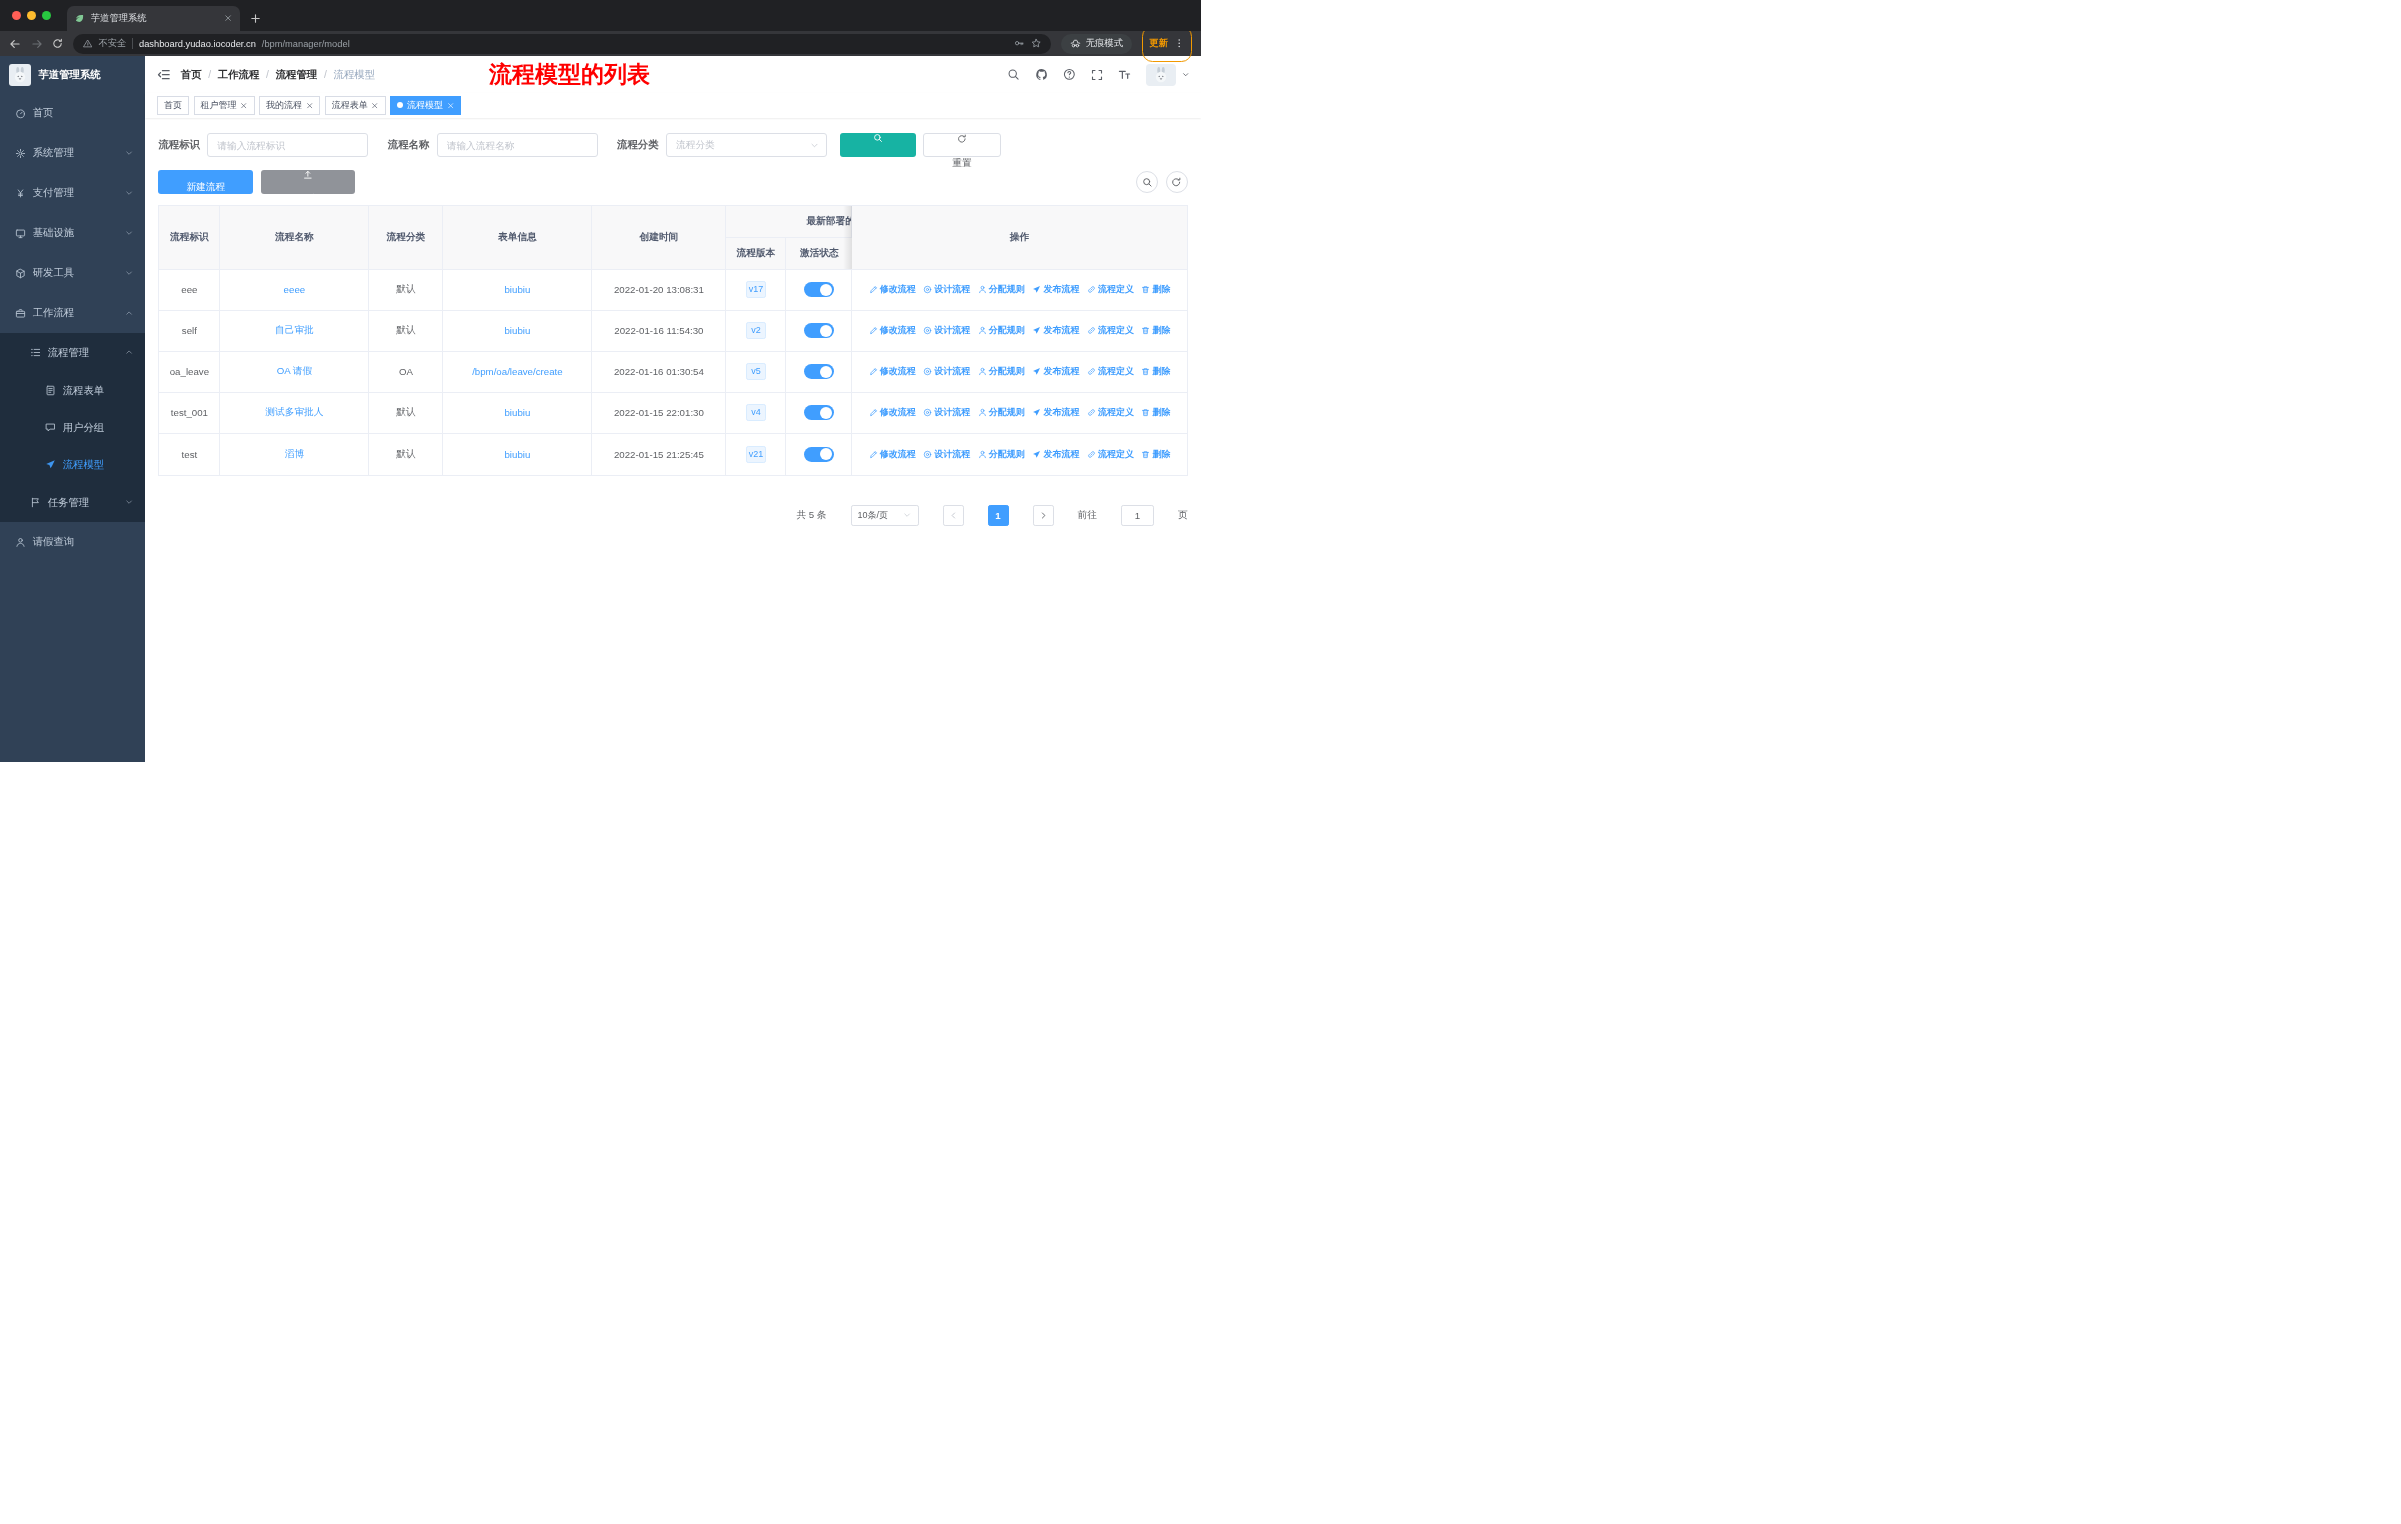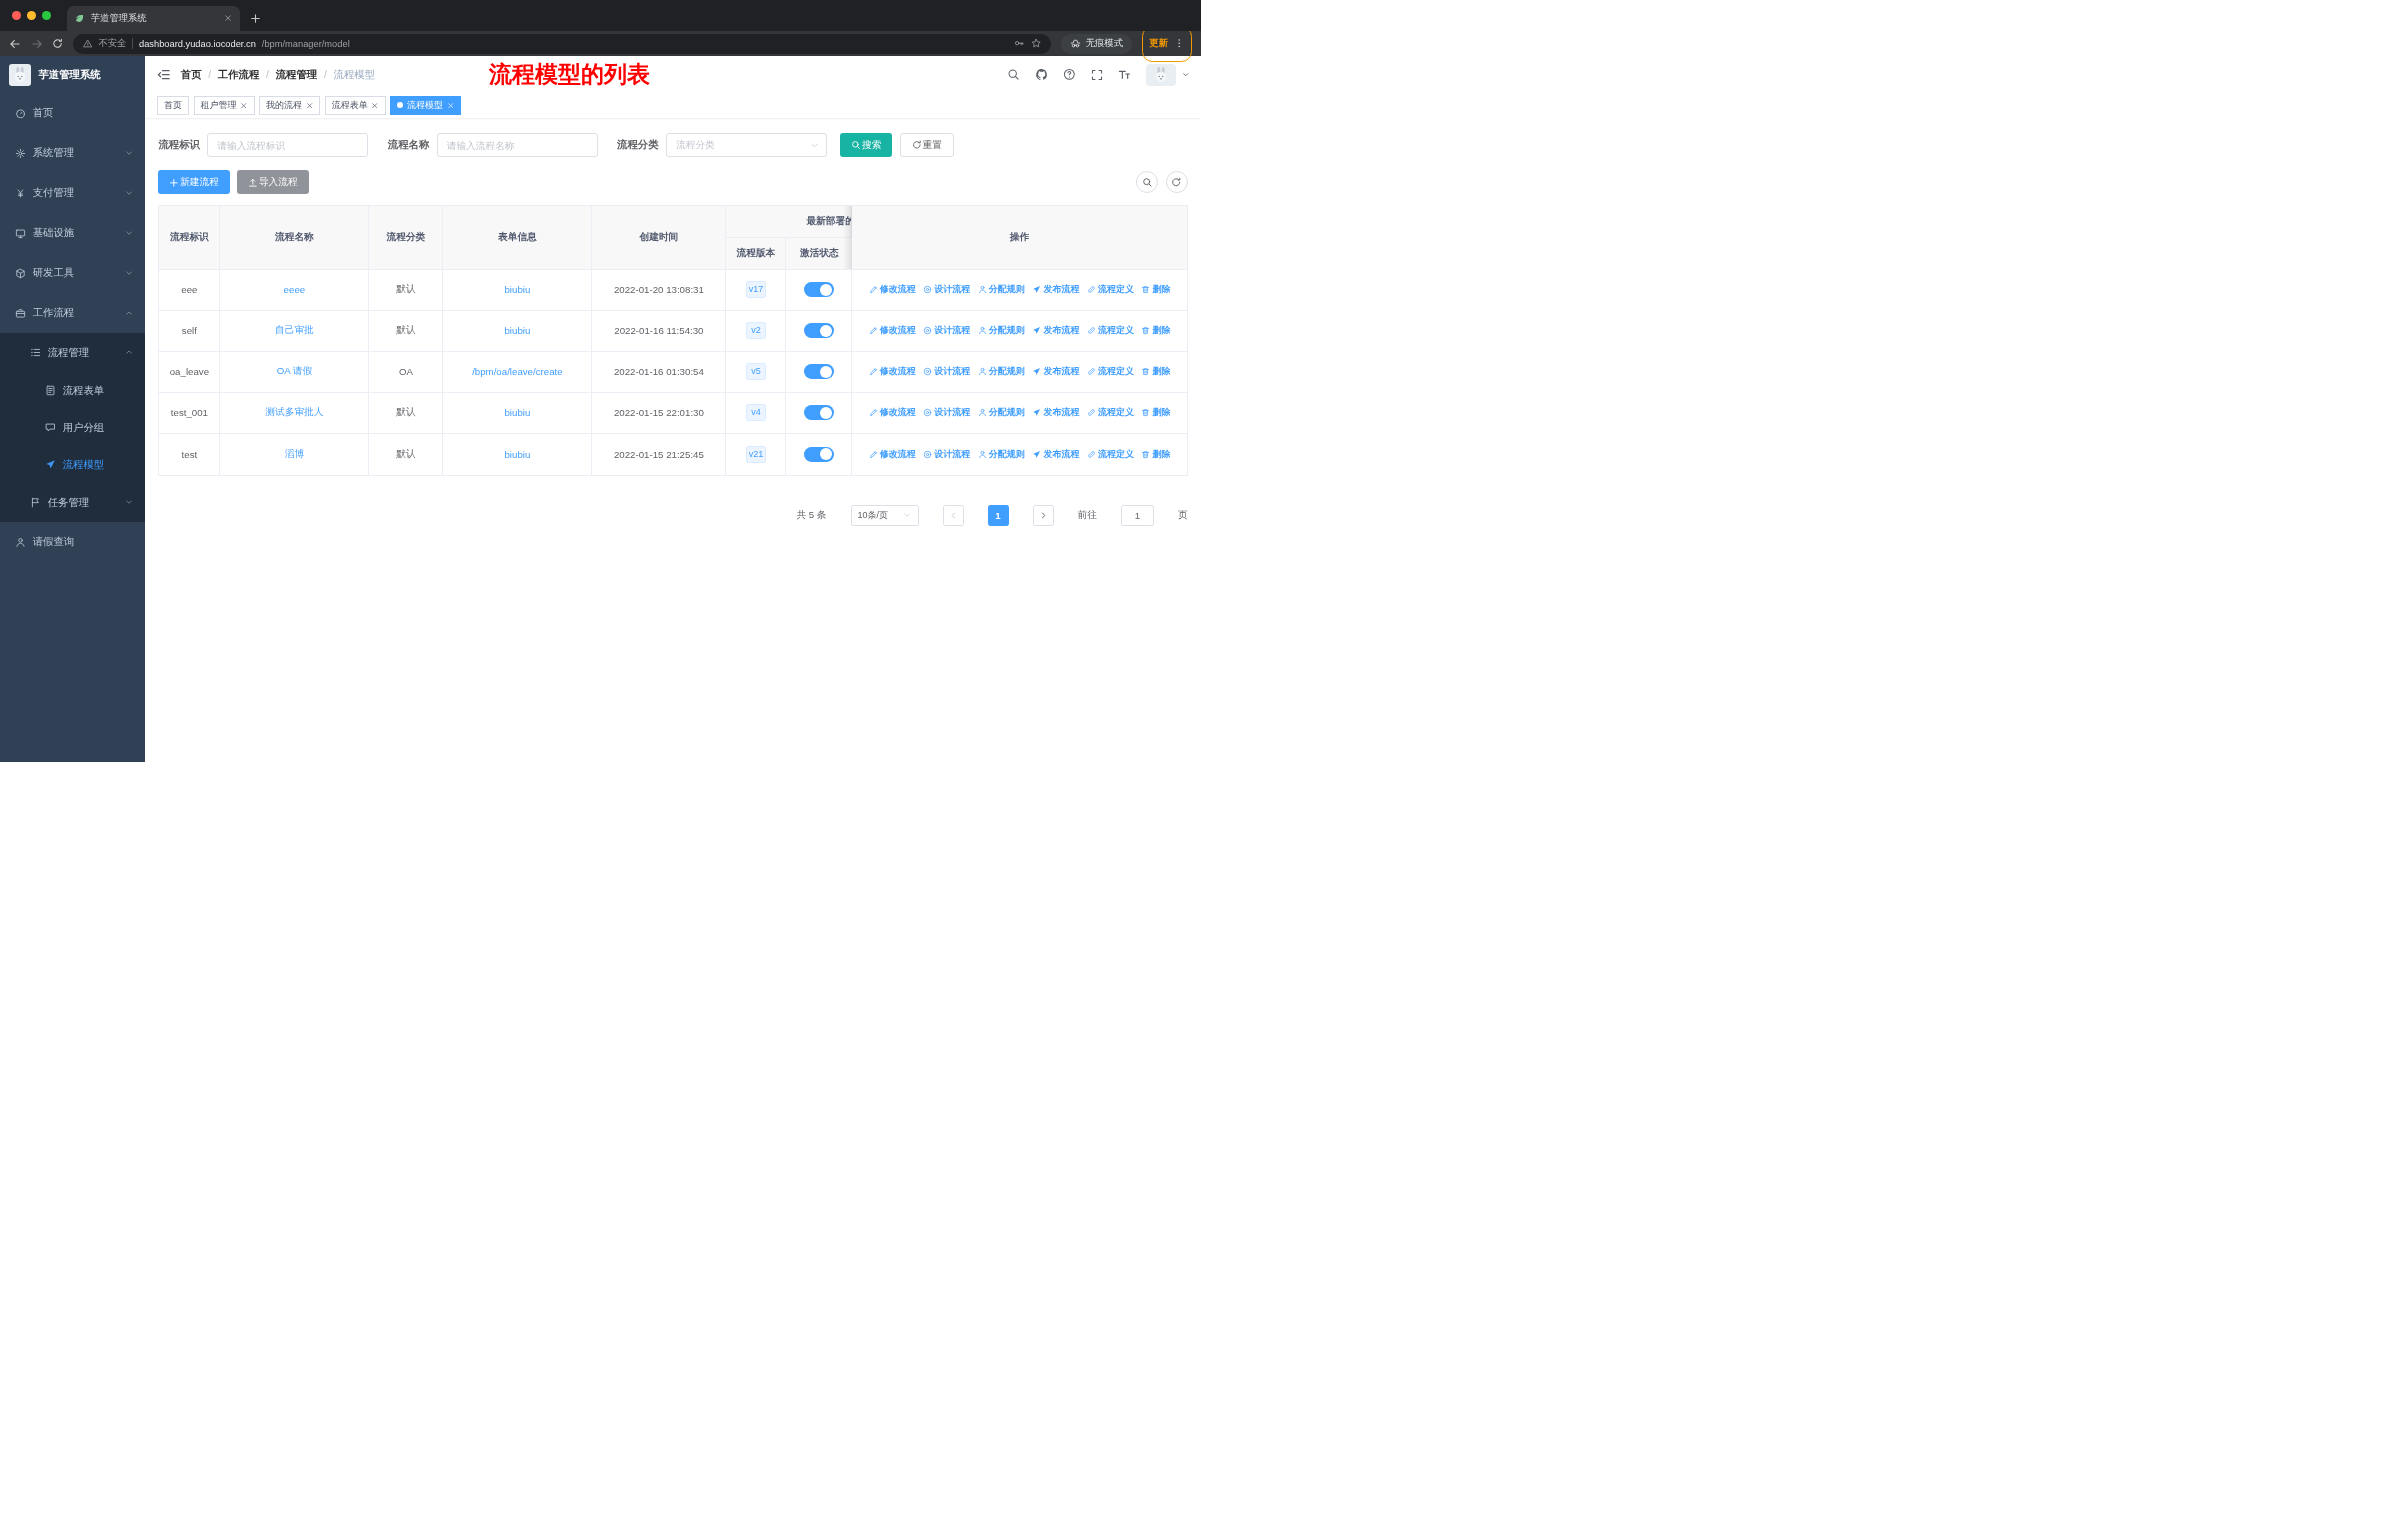--- a/index.html
+++ b/index.html
@@ -68,21 +68,21 @@
 .tag-dot{width:6px;height:6px;border-radius:50%;background:#fff;}
 .tag-close{display:flex;opacity:.85;}
 
 
 .content{padding:15px 13.4px;flex:1;overflow:hidden;}
 .filters{display:flex;align-items:center;gap:7.4px;}
 .flabel{font-size:10.4px;font-weight:700;color:#606266;}
 .finput{width:161px;height:24px;border:0.7px solid #dcdfe6;border-radius:3px;padding:0 9px;font-size:9.7px;color:#606266;outline:none;background:#fff;font-family:inherit;}
 .finput::placeholder{color:#c0c4cc;}
 .fselect{width:161px;height:24px;border:0.7px solid #dcdfe6;border-radius:3px;display:flex;align-items:center;justify-content:space-between;padding:0 7.4px 0 9px;font-size:9.7px;color:#c0c4cc;background:#fff;cursor:pointer;}
-.btn{height:24px;border-radius:3px;border:none;display:inline-flex;align-items:center;gap:1px;font-size:9.7px;padding:0 11px;cursor:pointer;font-family:inherit;}
+.btn{height:24px;border-radius:3px;border:none;display:inline-flex;align-items:center;gap:13px;font-size:9.7px;padding:0 28px;cursor:pointer;font-family:inherit;flex-direction:column;}
 .btn-search{background:var(--teal);color:#fff;margin-left:6px;}
 .btn-reset{background:#fff;color:#606266;border:0.7px solid #dcdfe6;}
 .toolbar-row{margin-top:13.4px;display:flex;align-items:center;gap:7.4px;}
 .btn-create{background:var(--primary);color:#fff;justify-content:flex-end;}
 .btn-import{background:#909399;color:#fff;}
 .tr-spacer{flex:1;}
 .circle-btn{width:22px;height:22px;border-radius:50%;border:0.7px solid #dcdfe6;background:#fff;display:flex;align-items:center;justify-content:center;color:#606266;cursor:pointer;}
 
 
 .table-wrap{margin-top:10.4px;border:0.7px solid #ebeef5;}

